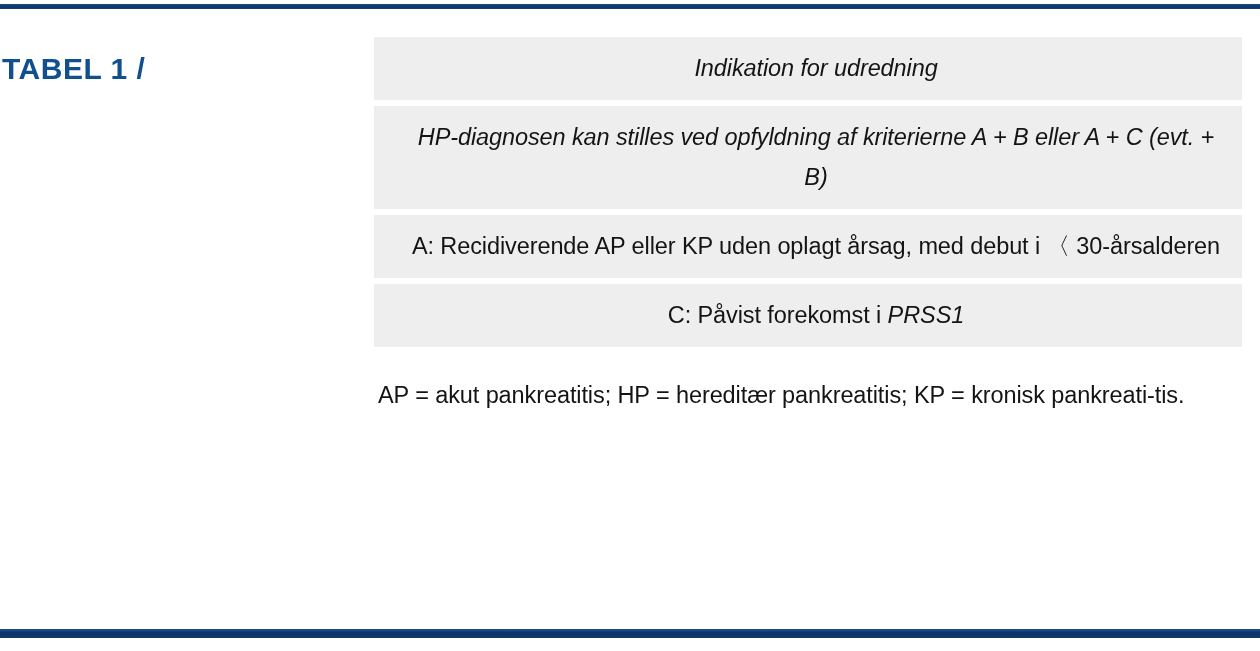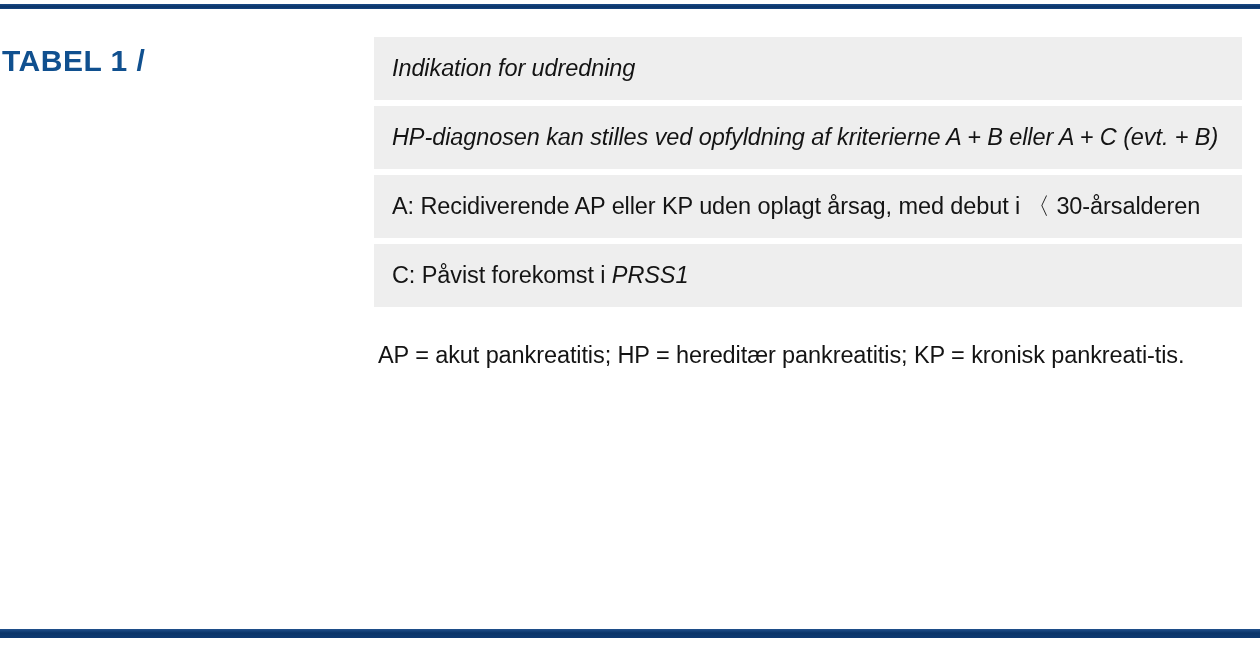--- a/index.html
+++ b/index.html
@@ -36,21 +36,21 @@
   .rule-bottom {
     top: 629px;
     height: 9px;
     background: linear-gradient(to bottom, #20508c 0%, #0b3569 45%, #0e3a72 100%);
   }
 
   
   .caption-col {
     position: absolute;
     left: 2px;
-    top: 44px;
+    top: 52px;
     width: 340px;
   }
   .tabel-label {
     color: #10508f;
     font-weight: bold;
     font-size: 30px;
     letter-spacing: 0.5px;
     line-height: 34px;
     white-space: nowrap;
   }
@@ -66,22 +66,23 @@
   
   .table-col {
     position: absolute;
     left: 374px;
     top: 37px;
     width: 868px;
   }
 
   .tbl-row {
     background: #eeeeee;
-    padding: 11px 18px 12px 18px;
+    padding: 11px 18px 12px 34px;
     border-bottom: 6px solid #ffffff;
+    text-align: center;
   }
   .tbl-row:last-of-type {
     border-bottom: 0;
   }
 
   .tbl-line {
     color: #141414;
     font-size: 23.5px;
     line-height: 40px;
     letter-spacing: -0.1px;

